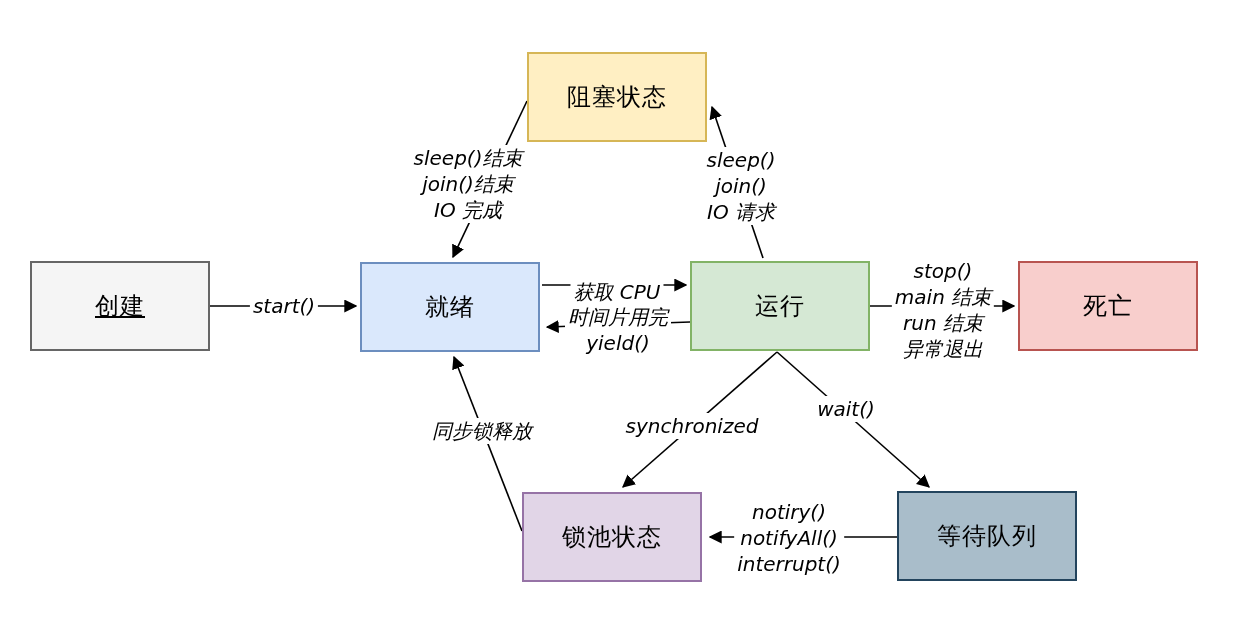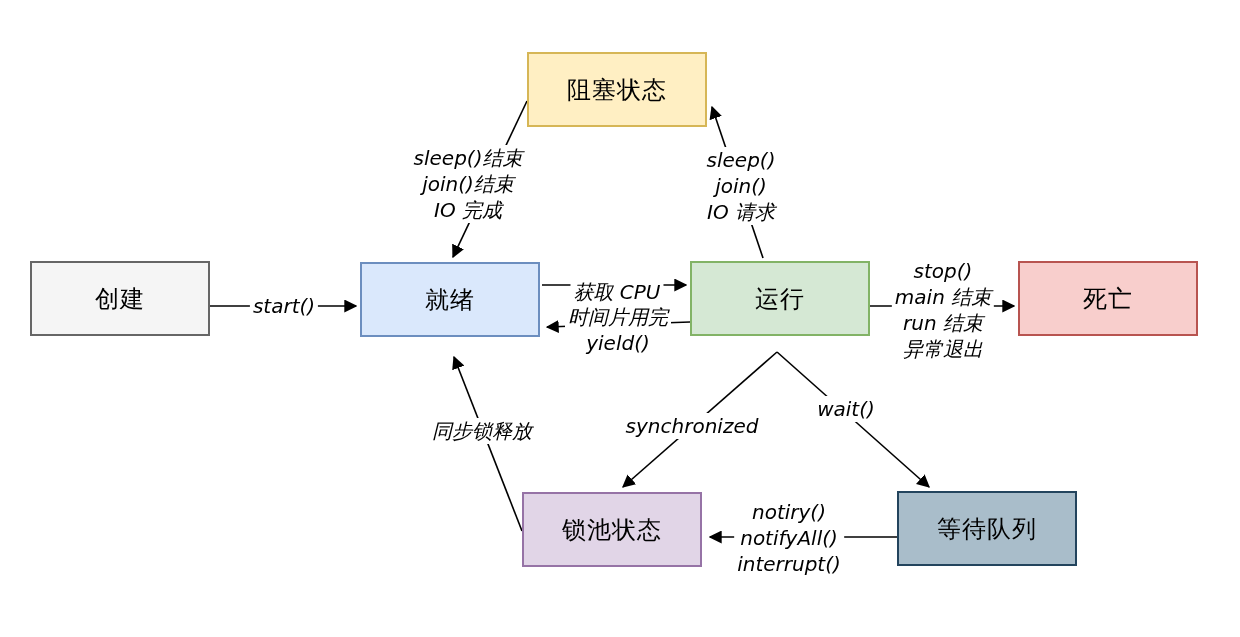--- a/index.html
+++ b/index.html
@@ -11,30 +11,30 @@
     font-family: "DejaVu Sans", "Liberation Sans", sans-serif;
     overflow: hidden;
     color: #000;
   }
   svg.edges { position: absolute; left: 0; top: 0; width: 1240px; height: 637px; }
   svg.edges line { stroke: #000; stroke-width: 1.6; }
 
   .node {
     position: absolute;
     width: 180px;
-    height: 75px;
+    height: 90px;
     box-sizing: border-box;
     border: 2px solid #000;
     display: flex;
     align-items: center;
     justify-content: center;
     font-size: 24px;
     letter-spacing: 1px;
   }
-  .n-create    { left:  30px; top: 261px; background: #f5f5f5; border-color: #666666; }
+  .n-create    { left:  30px; top: 261px; background: #f5f5f5; border-color: #666666; text-decoration: underline; }
   .n-ready     { left: 360px; top: 262px; background: #dae8fc; border-color: #6c8ebf; }
   .n-running   { left: 690px; top: 261px; background: #d5e8d4; border-color: #82b366; }
   .n-dead      { left:1018px; top: 261px; background: #f8cecc; border-color: #b85450; }
   .n-blocked   { left: 527px; top:  52px; background: #ffefc3; border-color: #d6b656; }
   .n-lockpool  { left: 522px; top: 492px; background: #e1d5e7; border-color: #9673a6; }
   .n-waitqueue { left: 897px; top: 491px; background: #a9bdca; border-color: #23445d; }
 
   .edge-label {
     position: absolute;
     transform: translate(-50%, -50%);

